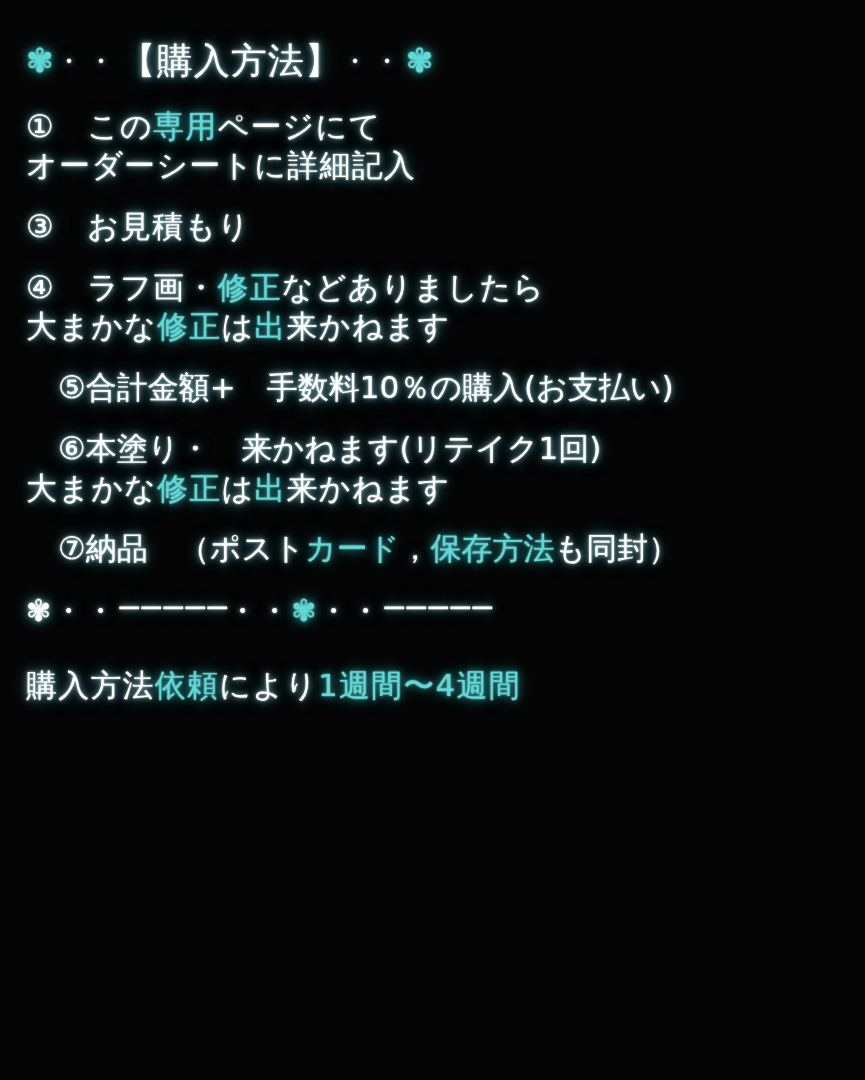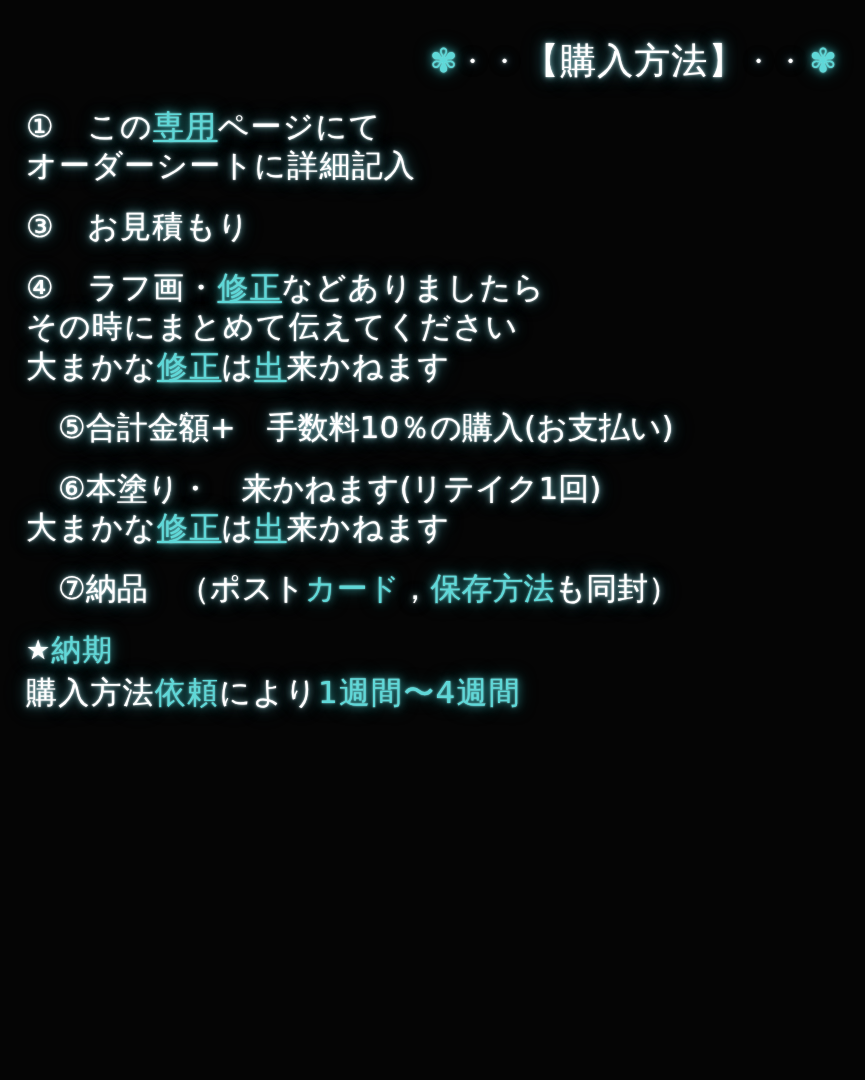--- a/index.html
+++ b/index.html
@@ -34,21 +34,21 @@
   }
   .accent {
     color: #5fd8d8;
     text-shadow:
       0 0 2px rgba(150,245,245,0.95),
       0 0 8px rgba(70,215,215,0.8),
       0 0 18px rgba(40,180,185,0.55);
   }
 
   .title-row {
-    text-align: right;
+    text-align: left;
     font-size: 35px;
     line-height: 1.1;
     letter-spacing: 2px;
     margin-bottom: 26px;
     white-space: nowrap;
   }
   .title-row .flower {
     font-size: 33px;
     vertical-align: middle;
   }
@@ -70,21 +70,20 @@
     font-size: 31px;
     line-height: 1.28;
     letter-spacing: 1.2px;
     white-space: nowrap;
   }
   .line.tight {
     letter-spacing: 0px;
     margin-left: 32px;
   }
   .u {
-    text-decoration: underline;
     text-underline-offset: 3px;
     text-decoration-thickness: 1.5px;
   }
 
   .divider-row {
     font-size: 30px;
     letter-spacing: 2px;
     margin-top: 22px;
     margin-bottom: 34px;
     white-space: nowrap;
@@ -119,37 +118,38 @@
     <div class="line"><span class="glow">①　この</span><span class="accent u">専用</span><span class="glow">ページにて</span></div>
     <div class="line"><span class="glow">オーダーシートに詳細記入</span></div>
   </div>
 
   <div class="block">
     <div class="line"><span class="glow">③　お見積もり</span></div>
   </div>
 
   <div class="block">
     <div class="line"><span class="glow">④　ラフ画・</span><span class="accent u">修正</span><span class="glow">などありましたら</span></div>
-    <div class="line"><span class="glow">その時にまとめて伝えてください</span></div>
     <div class="line"><span class="glow">大まかな</span><span class="accent u">修正</span><span class="glow">は</span><span class="accent u">出</span><span class="glow">来かねます</span></div>
   </div>
 
   <div class="block">
     <div class="line tight"><span class="glow">⑤合計金額+　手数料10％の購入(お支払い)</span></div>
   </div>
 
   <div class="block">
     <div class="line tight"><span class="glow">⑥本塗り・　来かねます(リテイク1回)</span></div>
     <div class="line"><span class="glow">大まかな</span><span class="accent u">修正</span><span class="glow">は</span><span class="accent u">出</span><span class="glow">来かねます</span></div>
   </div>
 
   <div class="block">
     <div class="line tight"><span class="glow">⑦納品　（ポスト</span><span class="accent">カード</span><span class="glow">，</span><span class="accent">保存方法</span><span class="glow">も同封）</span></div>
   </div>
 
 
+  <div class="divider-row">
+    <span class="glow">✾</span><span class="glow">・・</span><span class="glow dash">ーーーーー</span><span class="glow">・・</span><span class="accent">✾</span><span class="glow">・・</span><span class="glow dash">ーーーーー</span>
+  </div>
 
   <div class="block">
-    <div class="delivery-head"><span class="glow star">★</span><span class="accent">納期</span></div>
     <div class="line"><span class="glow">購入方法</span><span class="accent">依頼</span><span class="glow">により</span><span class="accent">1週間〜4週間</span></div>
   </div>
 
 </div>
 
 </body></html>

